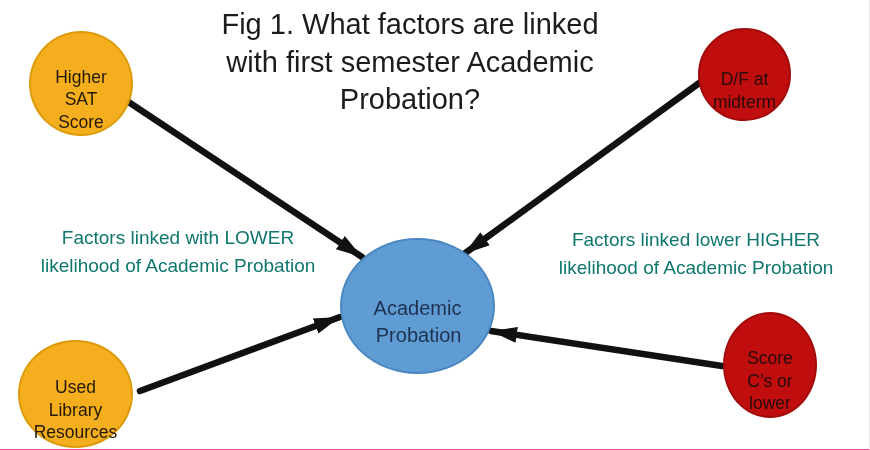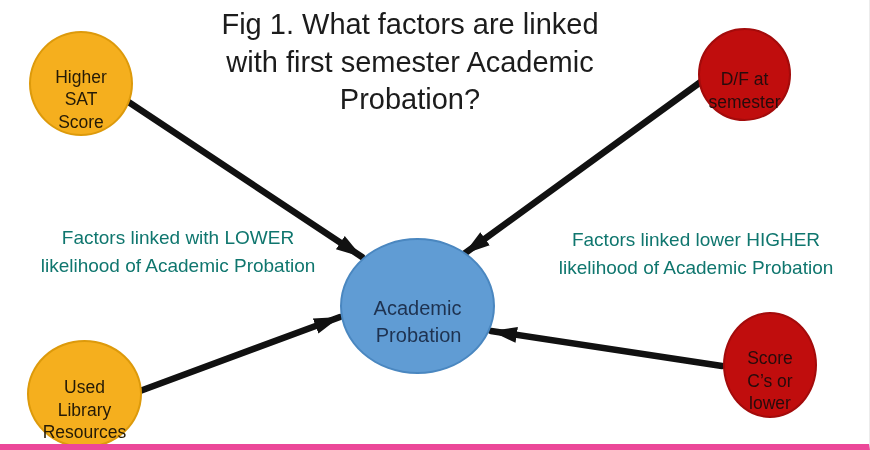--- a/index.html
+++ b/index.html
@@ -3,21 +3,21 @@
 <meta charset="utf-8">
 <style>
   html,body{margin:0;padding:0;background:#fff;}
   .canvas{
     position:relative;
     width:870px;height:450px;
     background:#ffffff;
     font-family:"Liberation Sans", sans-serif;
     overflow:hidden;
     border-right:1px solid #ececec;
-    border-bottom:6px solid #ec4899;
+    border-bottom:1px solid #ec4899;
     box-sizing:border-box;
   }
   .title{
     position:absolute;
     left:150px;top:6px;width:520px;
     text-align:center;
     font-size:29px;
     line-height:1.3;
     color:#1c1c1c;
     white-space:pre-line;
@@ -60,21 +60,21 @@
     color:#260c0c;
   }
   .node.outcome{
     background:var(--outcome);
     border:2px solid #4a87c0;
     color:#1e3250;
   }
   .node.outcome .label{font-size:20px;line-height:1.35;}
   #n-higher-sat{left:29px;top:31px;width:104px;height:105px;}
   #n-df-midterm{left:698px;top:28px;width:93px;height:93px;}
-  #n-used-library{left:27px;top:340px;width:115px;height:108px;}
+  #n-used-library{left:18px;top:340px;width:115px;height:108px;}
   #n-expect-cs{left:723px;top:312px;width:94px;height:106px;}
   #n-probation{left:340px;top:238px;width:155px;height:136px;text-align:right;}
   svg.arrows{
     position:absolute;left:0;top:0;z-index:1;
   }
   svg.arrows line{
     stroke:var(--arrow);
     stroke-width:6.5;
     stroke-linecap:round;
   }
@@ -107,21 +107,21 @@
   </svg>
 
   <div class="node lower" id="n-higher-sat">
     <span class="label">Higher
 SAT
 Score</span>
   </div>
 
   <div class="node higher" id="n-df-midterm">
     <span class="label">D/F at
-semester</span>
+midterm</span>
   </div>
 
   <div class="node lower" id="n-used-library">
     <span class="label">Used
 Library
 Resources</span>
   </div>
 
   <div class="node higher" id="n-expect-cs">
     <span class="label">Score

